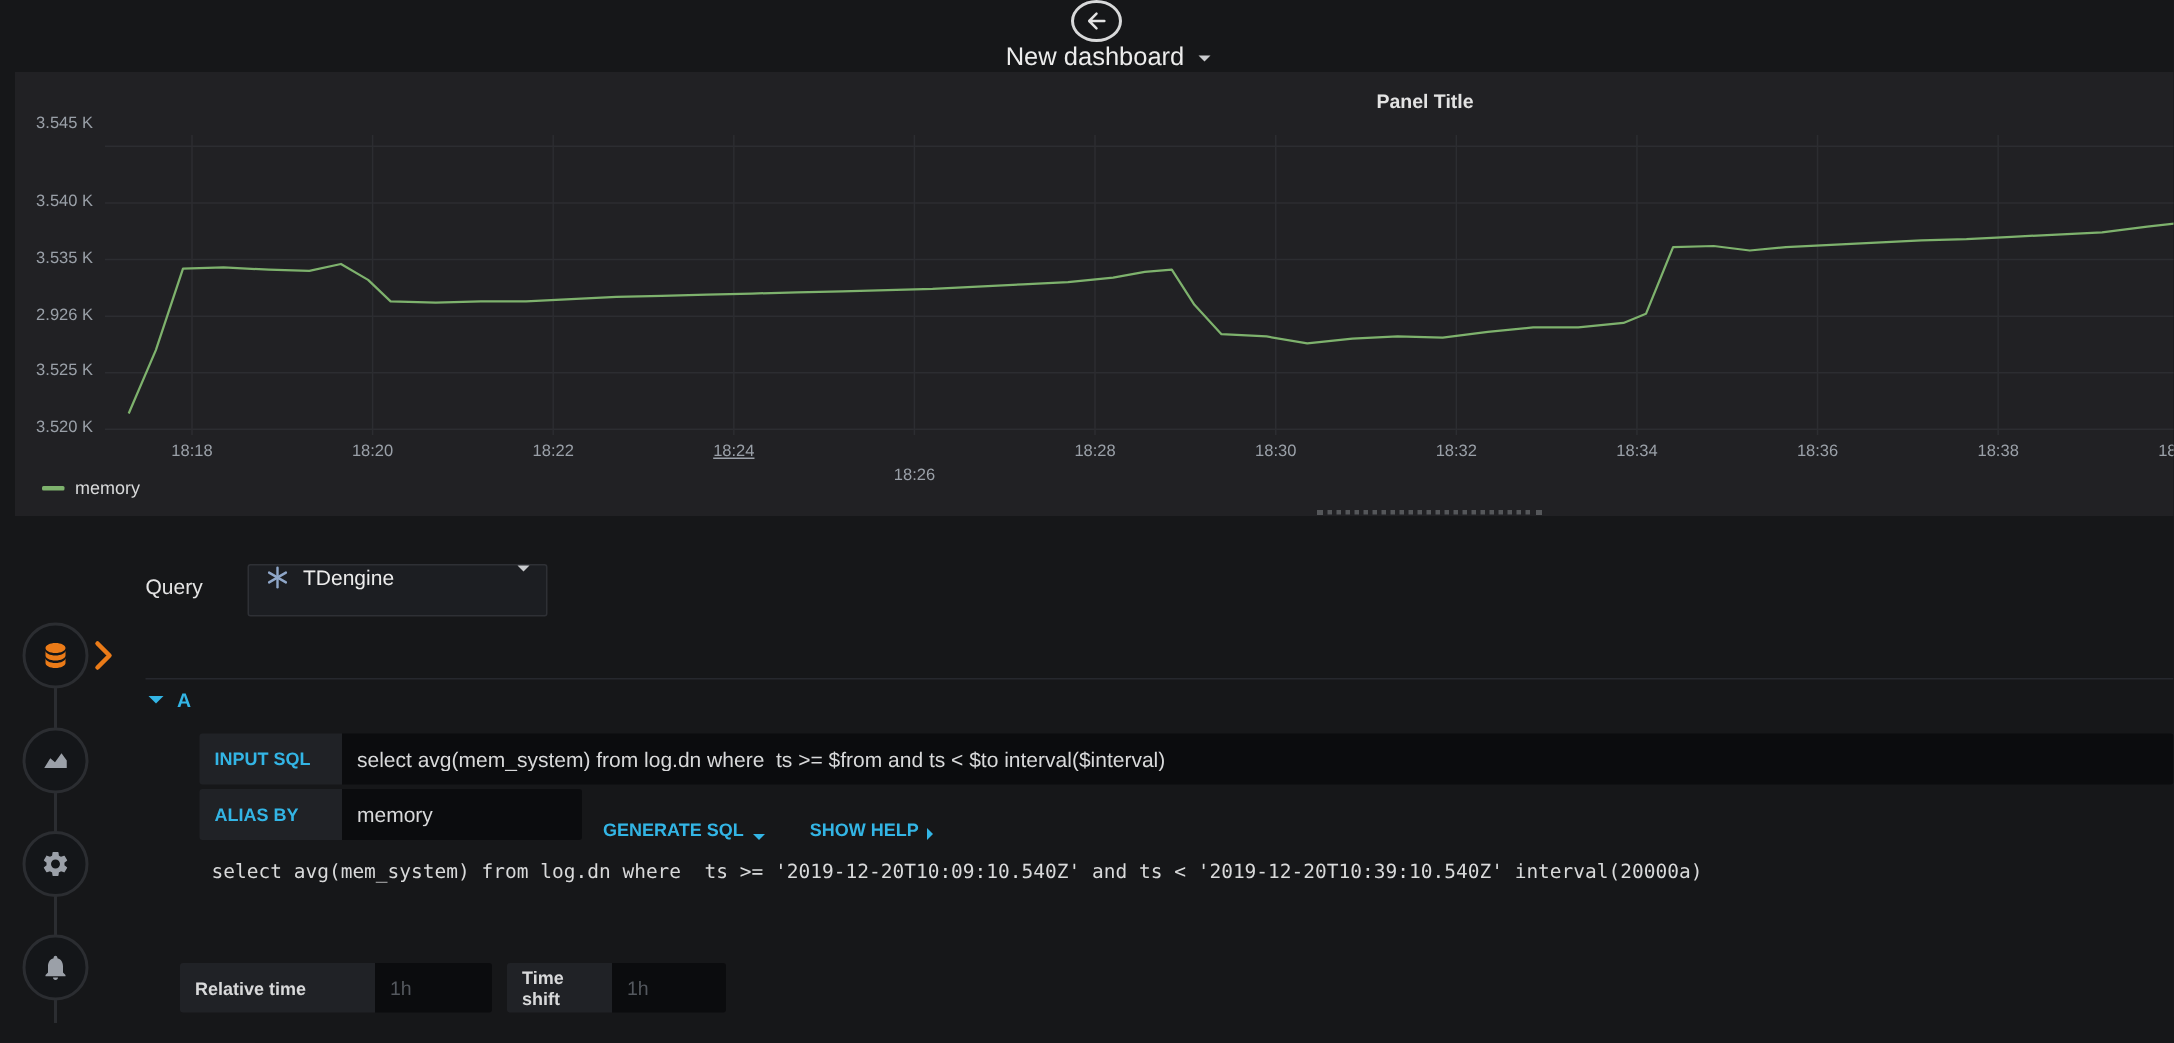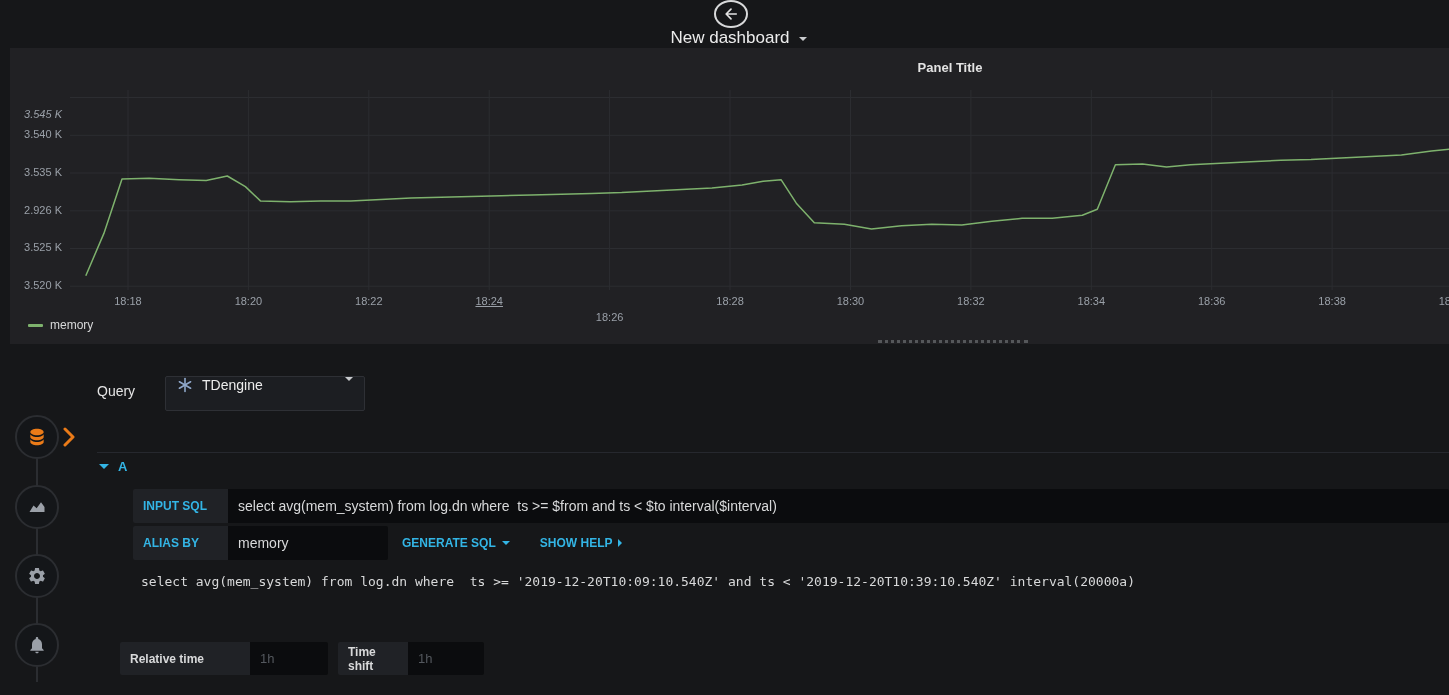--- a/index.html
+++ b/index.html
@@ -60,21 +60,21 @@
 
   .sql-row { position:absolute; left:133px; height:34px; display:flex; align-items:stretch; }
   .field-label { background:#202226; color:var(--accent-blue,#33b5e5); font-size:12px; font-weight:700;
                  display:flex; align-items:center; padding:0 10px; width:95px; border-radius:2px 0 0 2px; }
   .field-label.white { color:#d8d9da; }
   .sql-input { background:#0b0c0e; border:none; outline:none; color:#d8d9da;
                font-size:14px; padding:0 10px; font-family:"Liberation Sans",sans-serif; border-radius:0 2px 2px 0; }
   .sql-input::placeholder { color:#54585e; }
   .link-btn { background:none; border:none; color:var(--accent-blue,#33b5e5);
               font-family:"Liberation Sans",sans-serif; font-size:12px; font-weight:700;
-              display:flex; align-items:center; gap:6px; cursor:pointer; }
+              display:flex; align-items:flex-end; gap:6px; cursor:pointer; }
   .link-btn.gen { margin-left:14px; }
   .link-btn.help { margin-left:30px; }
   .gen-sql { position:absolute; left:141px; top:574px; font-family:"DejaVu Sans Mono",monospace;
              font-size:13px; color:#d8d9da; white-space:pre; }
 
   .time-row { position:absolute; left:120px; top:642px; height:33px; display:flex; align-items:stretch; }
   .time-row .field-label { font-size:12px; }
   .time-row .sql-input { font-size:13px; }
   .spacer10 { width:10px; }
 </style>
@@ -110,21 +110,21 @@
       <line x1="660.0" x2="660.0" y1="0" y2="200" stroke="#2c2d31" stroke-width="1"></line>
       <line x1="780.5" x2="780.5" y1="0" y2="200" stroke="#2c2d31" stroke-width="1"></line>
       <line x1="900.9" x2="900.9" y1="0" y2="200" stroke="#2c2d31" stroke-width="1"></line>
       <line x1="1021.3" x2="1021.3" y1="0" y2="200" stroke="#2c2d31" stroke-width="1"></line>
       <line x1="1141.7" x2="1141.7" y1="0" y2="200" stroke="#2c2d31" stroke-width="1"></line>
       <line x1="1262.1" x2="1262.1" y1="0" y2="200" stroke="#2c2d31" stroke-width="1"></line>
       <line x1="1382.5" x2="1382.5" y1="0" y2="200" stroke="#2c2d31" stroke-width="1"></line>
       <polyline points="15.8,185.7 33.9,143.4 52.0,89.1 79.1,88.3 109.2,89.8 136.2,90.6 157.3,86.0 175.4,96.6 190.4,110.9 220.5,111.7 250.6,110.9 280.7,110.9 310.8,109.4 341.0,107.9 371.1,107.2 401.2,106.4 431.3,105.7 461.4,104.9 491.5,104.2 521.6,103.4 551.7,102.6 581.8,101.1 611.9,99.6 642.0,98.1 672.1,95.1 693.2,91.3 711.2,89.8 726.3,113.2 744.3,132.8 774.4,134.3 801.5,138.9 831.6,135.8 861.7,134.3 891.8,135.1 921.9,131.3 952.1,128.3 982.2,128.3 1012.3,125.3 1027.3,119.2 1045.4,74.7 1072.5,74.0 1096.5,77.0 1120.6,74.7 1150.7,73.2 1180.8,71.7 1210.9,70.2 1241.0,69.4 1271.1,67.9 1301.3,66.4 1331.4,64.9 1361.5,61.1 1388.6,58.1" fill="none" stroke="#7eb26d" stroke-width="1.5" stroke-linejoin="round"></polyline>
     </svg>
   <div class="yticks">
-      <div class="ytick" style="top: 60px; font-style: italic;">3.545 K</div>
+      <div class="ytick" style="top: 28px;">3.545 K</div>
       <div class="ytick" style="top: 80.283px;">3.540 K</div>
       <div class="ytick" style="top: 118.019px;">3.535 K</div>
       <div class="ytick" style="top: 155.755px;">2.926 K</div>
       <div class="ytick" style="top: 193.491px;">3.525 K</div>
       <div class="ytick" style="top: 231.226px;">3.520 K</div>
     </div>
   <div class="xticks">
       <div class="xtick" style="left: 57.9792px;">18:18</div>
       <div class="xtick" style="left: 178.393px;">18:20</div>
       <div class="xtick" style="left: 298.807px;">18:22</div>

